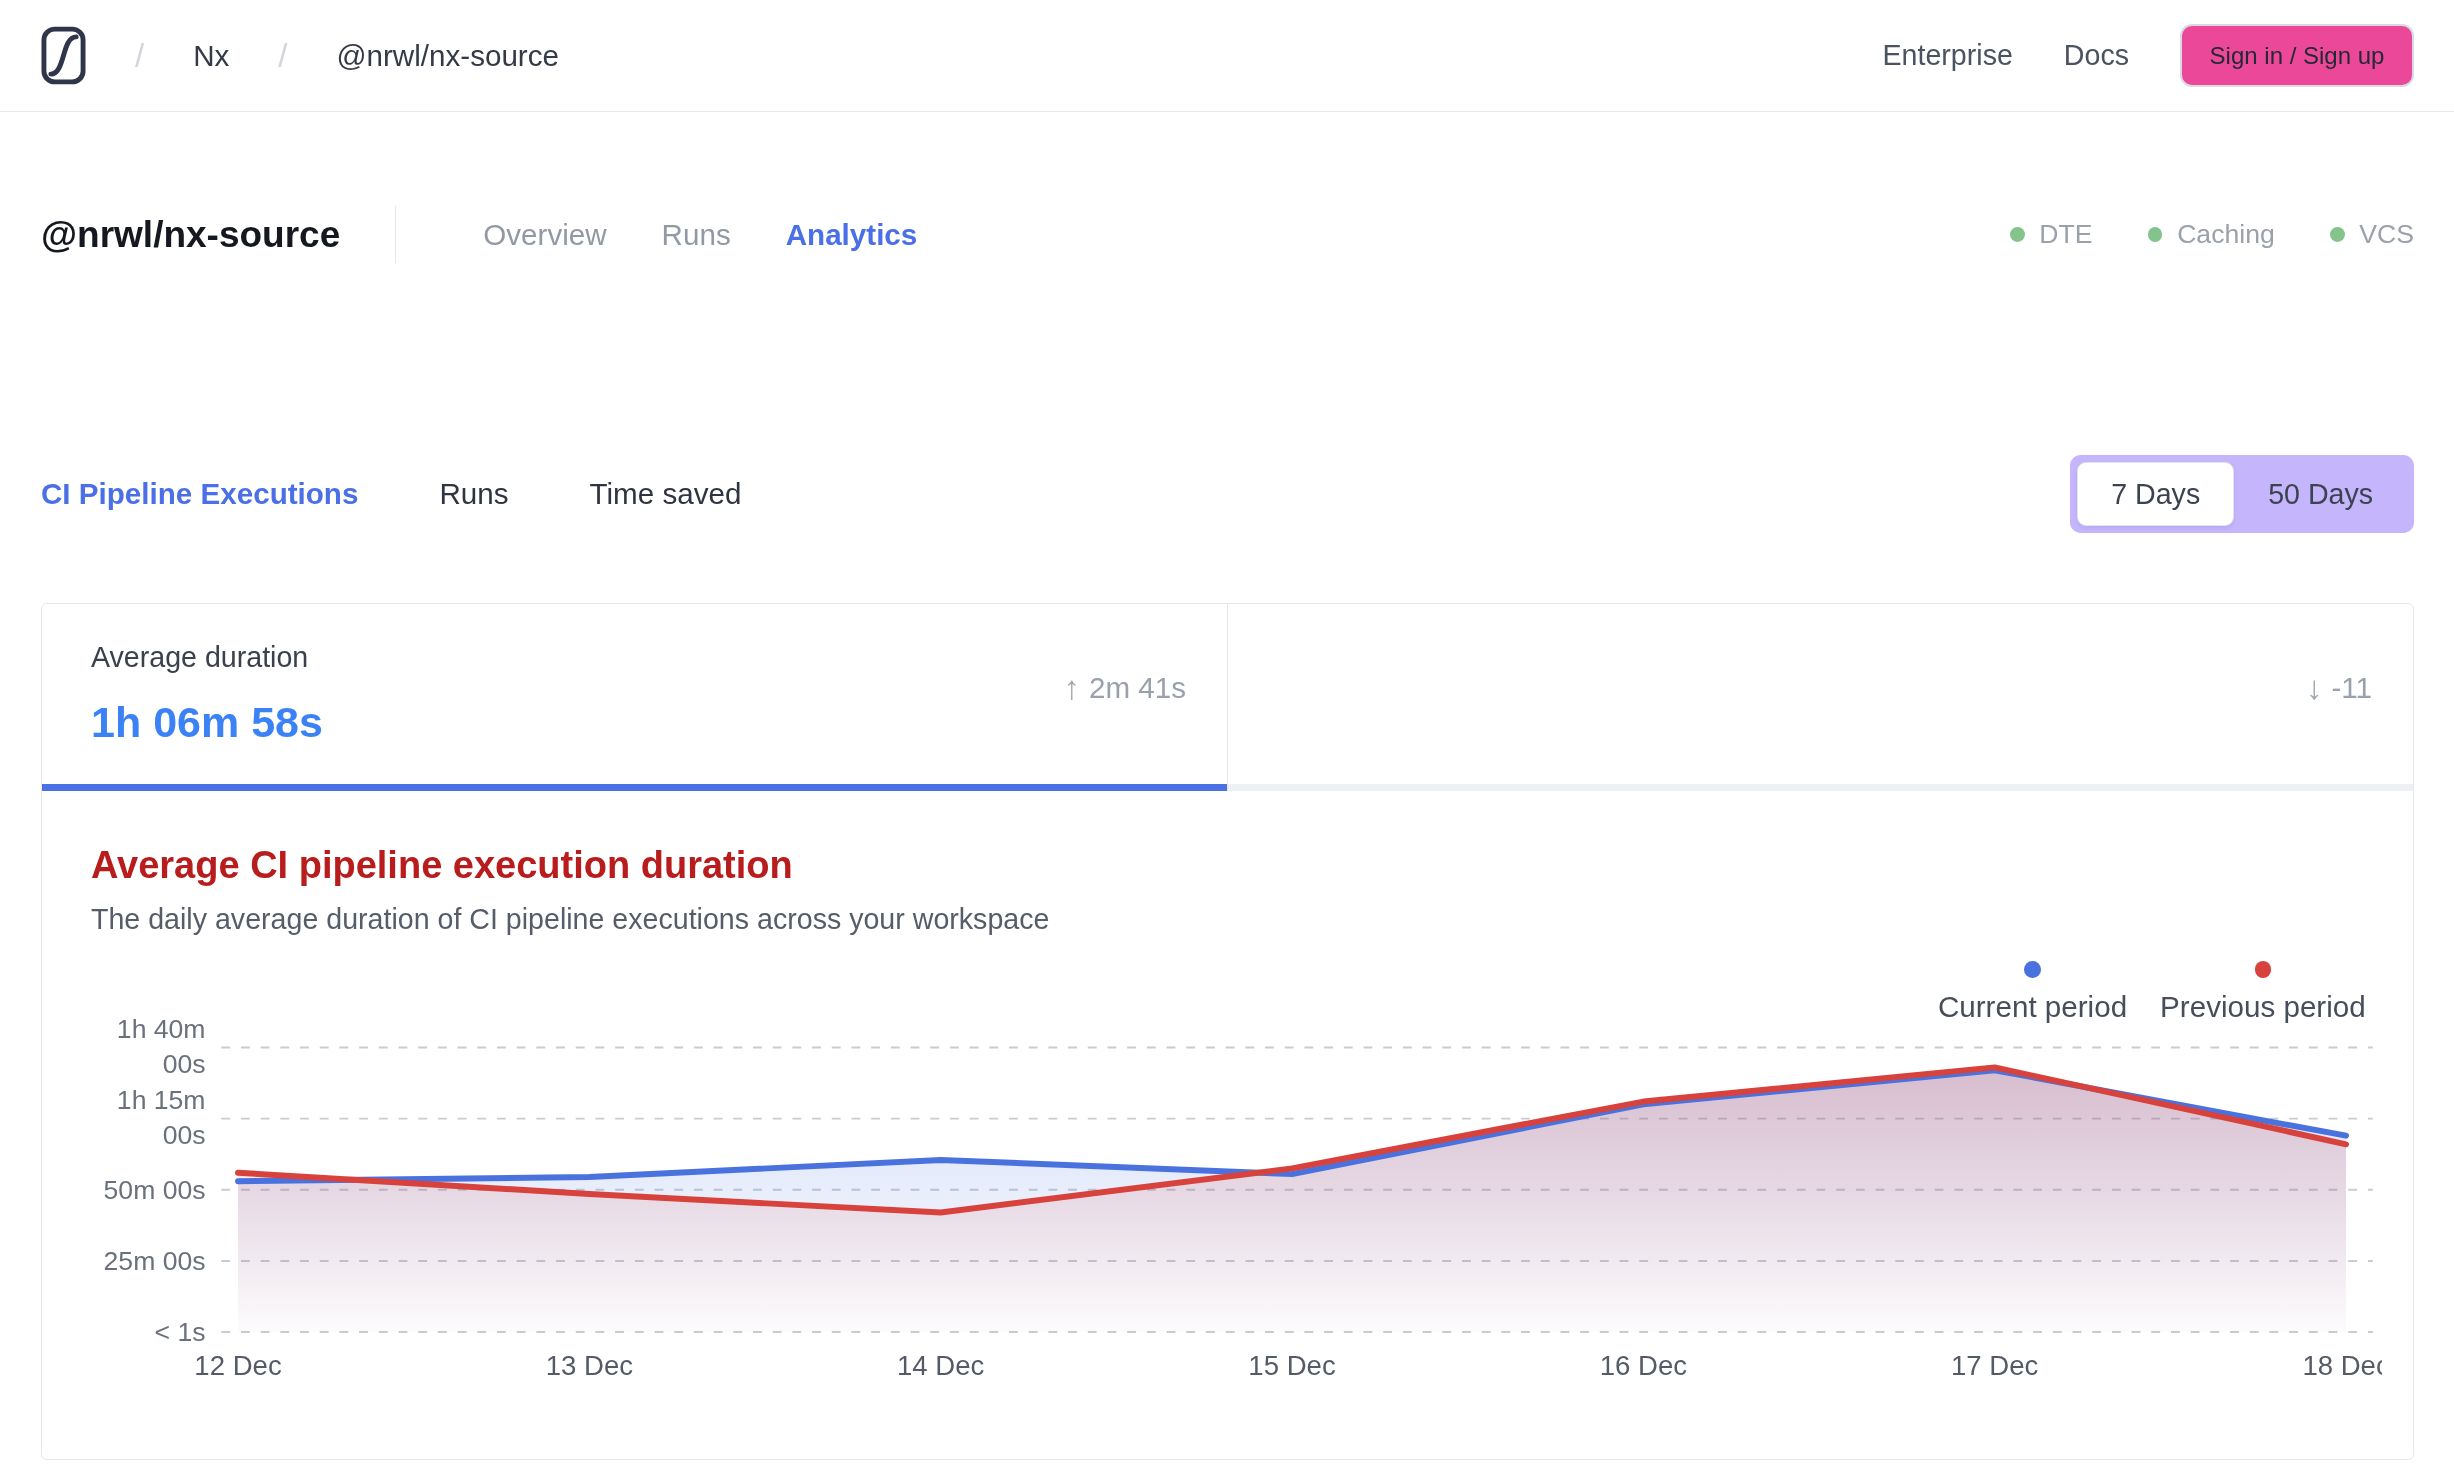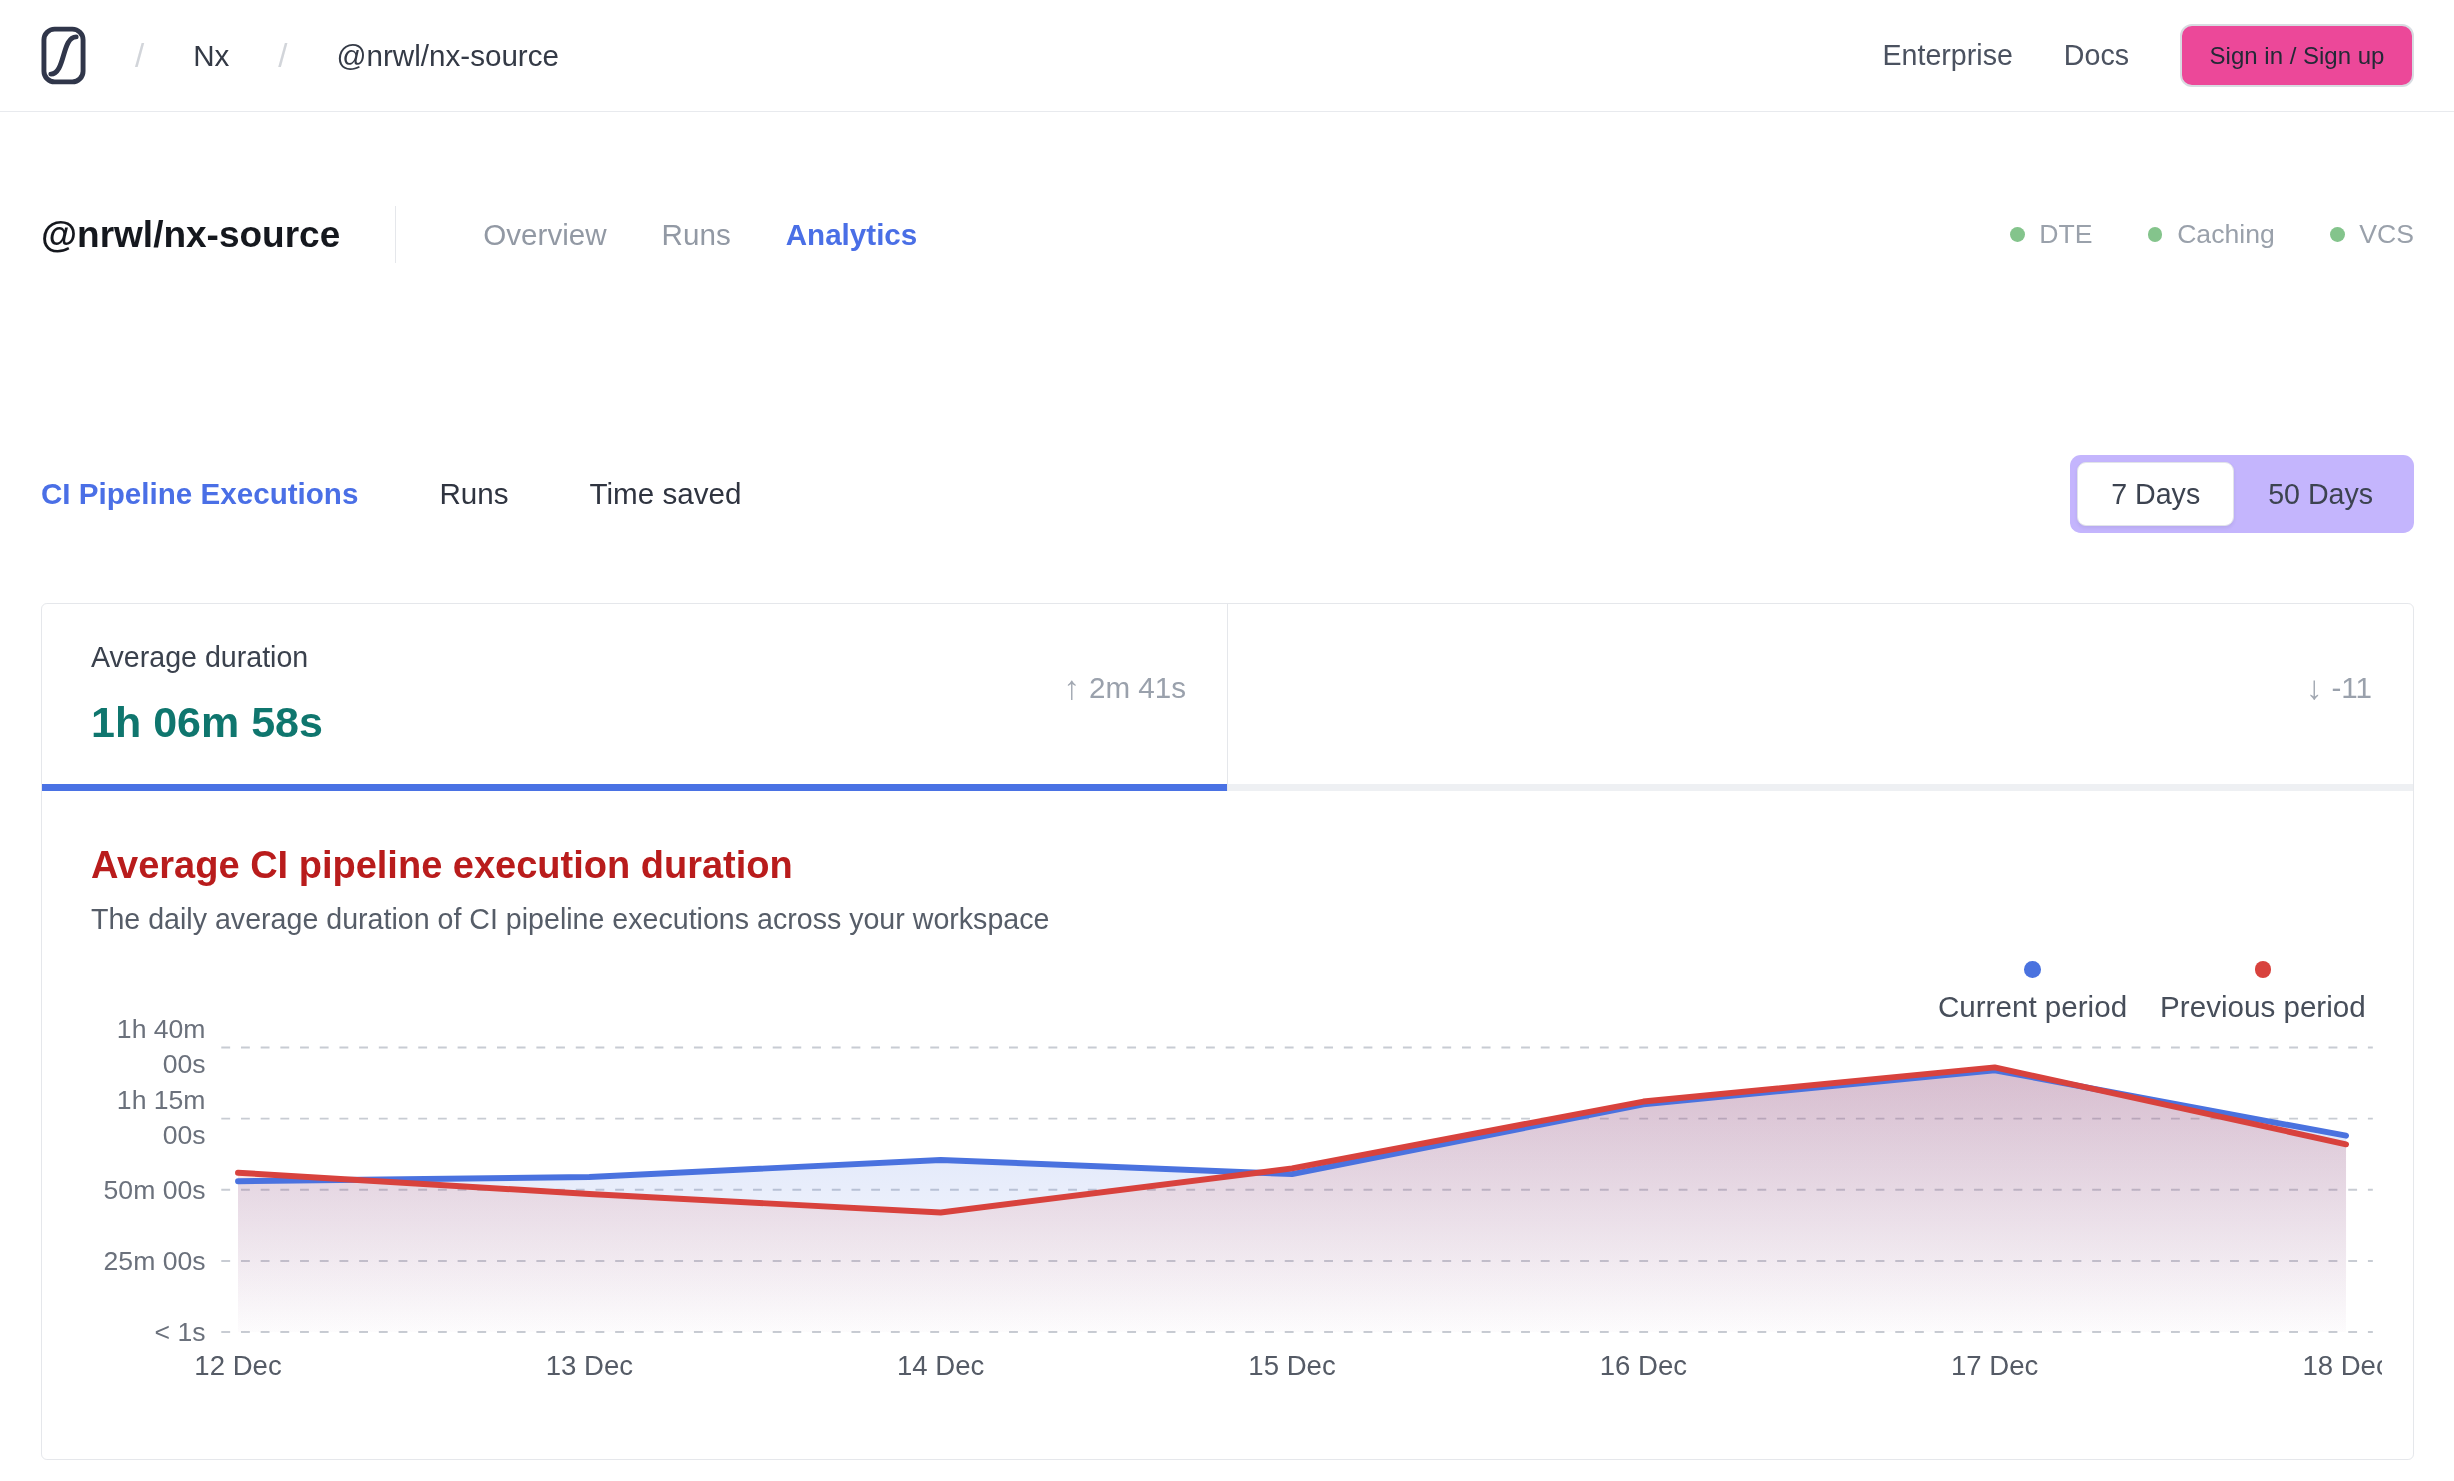--- a/index.html
+++ b/index.html
@@ -36,21 +36,21 @@
   .an-tab.active { color:#4a6fe6; font-weight:700; }
   .toggle { margin-left:auto; background:#c4b5fd; border-radius:10.8px; padding:6.9px; display:flex; }
   .toggle-opt { font-size:28.6px; color:#3c4350; padding:14.8px 33px; border-radius:8.9px; border:1px solid transparent; cursor:pointer; }
   .toggle-opt.active { background:#fff; border:1px solid #e1e4e9; box-shadow:0 2px 3.9px rgba(20,30,60,0.08); }
   
   .card { margin:70px 41px 0; border:1px solid #e5e7eb; border-radius:5.9px; overflow:hidden; background:#fff; }
   .stat-row { display:flex; }
   .stat { flex:1; position:relative; padding:37px 0 0 49px; height:187px; cursor:pointer; }
   .stat + .stat { border-left:1px solid #e5e7eb; }
   .stat-label { font-size:28.6px; color:#3a414d; }
-  .stat-value { font-size:43px; font-weight:600; color:#0f766e; margin-top:23.6px; }
+  .stat-value { font-size:43px; font-weight:600; color:#3b82f6; margin-top:23.6px; }
   .stat-delta { position:absolute; right:41px; top:65px; display:flex; align-items:center; gap:8.9px; font-size:29.6px; color:#9aa1ac; }
   .delta-arrow { font-size:33px; color:#a2a8b2; }
   .indicator { position:absolute; left:0; right:0; bottom:0; height:6.9px; background:#eef0f3; }
   .stat.active .indicator { background:#4a72e4; }
   
   .chart-area { padding:53px 29.6px 59px 49px; }
   .chart-title { font-size:38px; font-weight:700; color:#b91c1c; }
   .chart-subtitle { font-size:28.6px; color:#565d68; margin-top:15.8px; }
   .legend { display:flex; justify-content:flex-end; align-items:center; gap:33px; margin-top:39px; padding-right:17.7px; height:35px; }
   .legend-item { display:flex; align-items:center; gap:12.8px; font-size:29.6px; color:#474e5a; cursor:pointer;flex-direction:column; }

